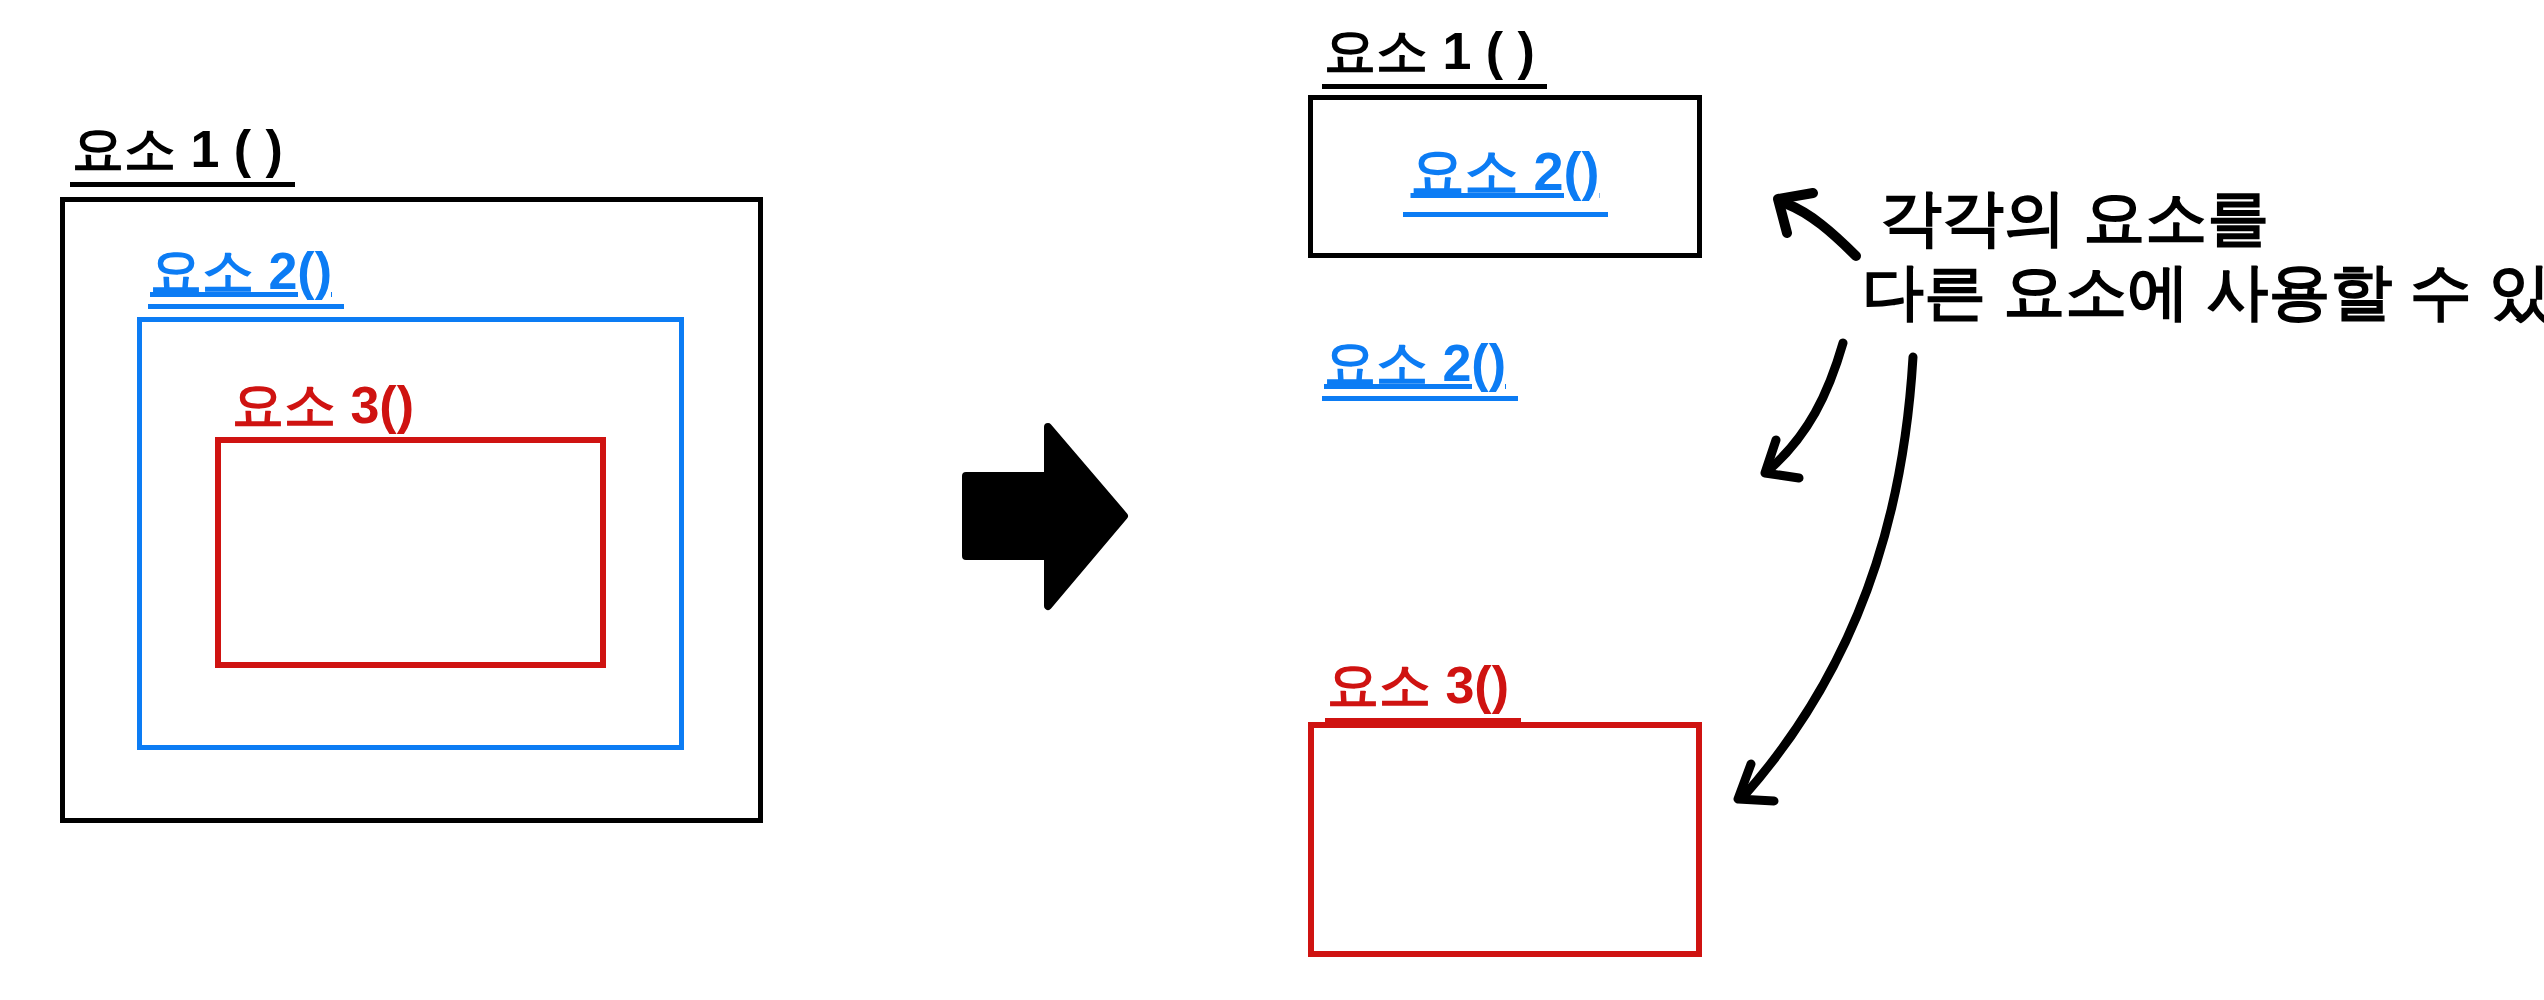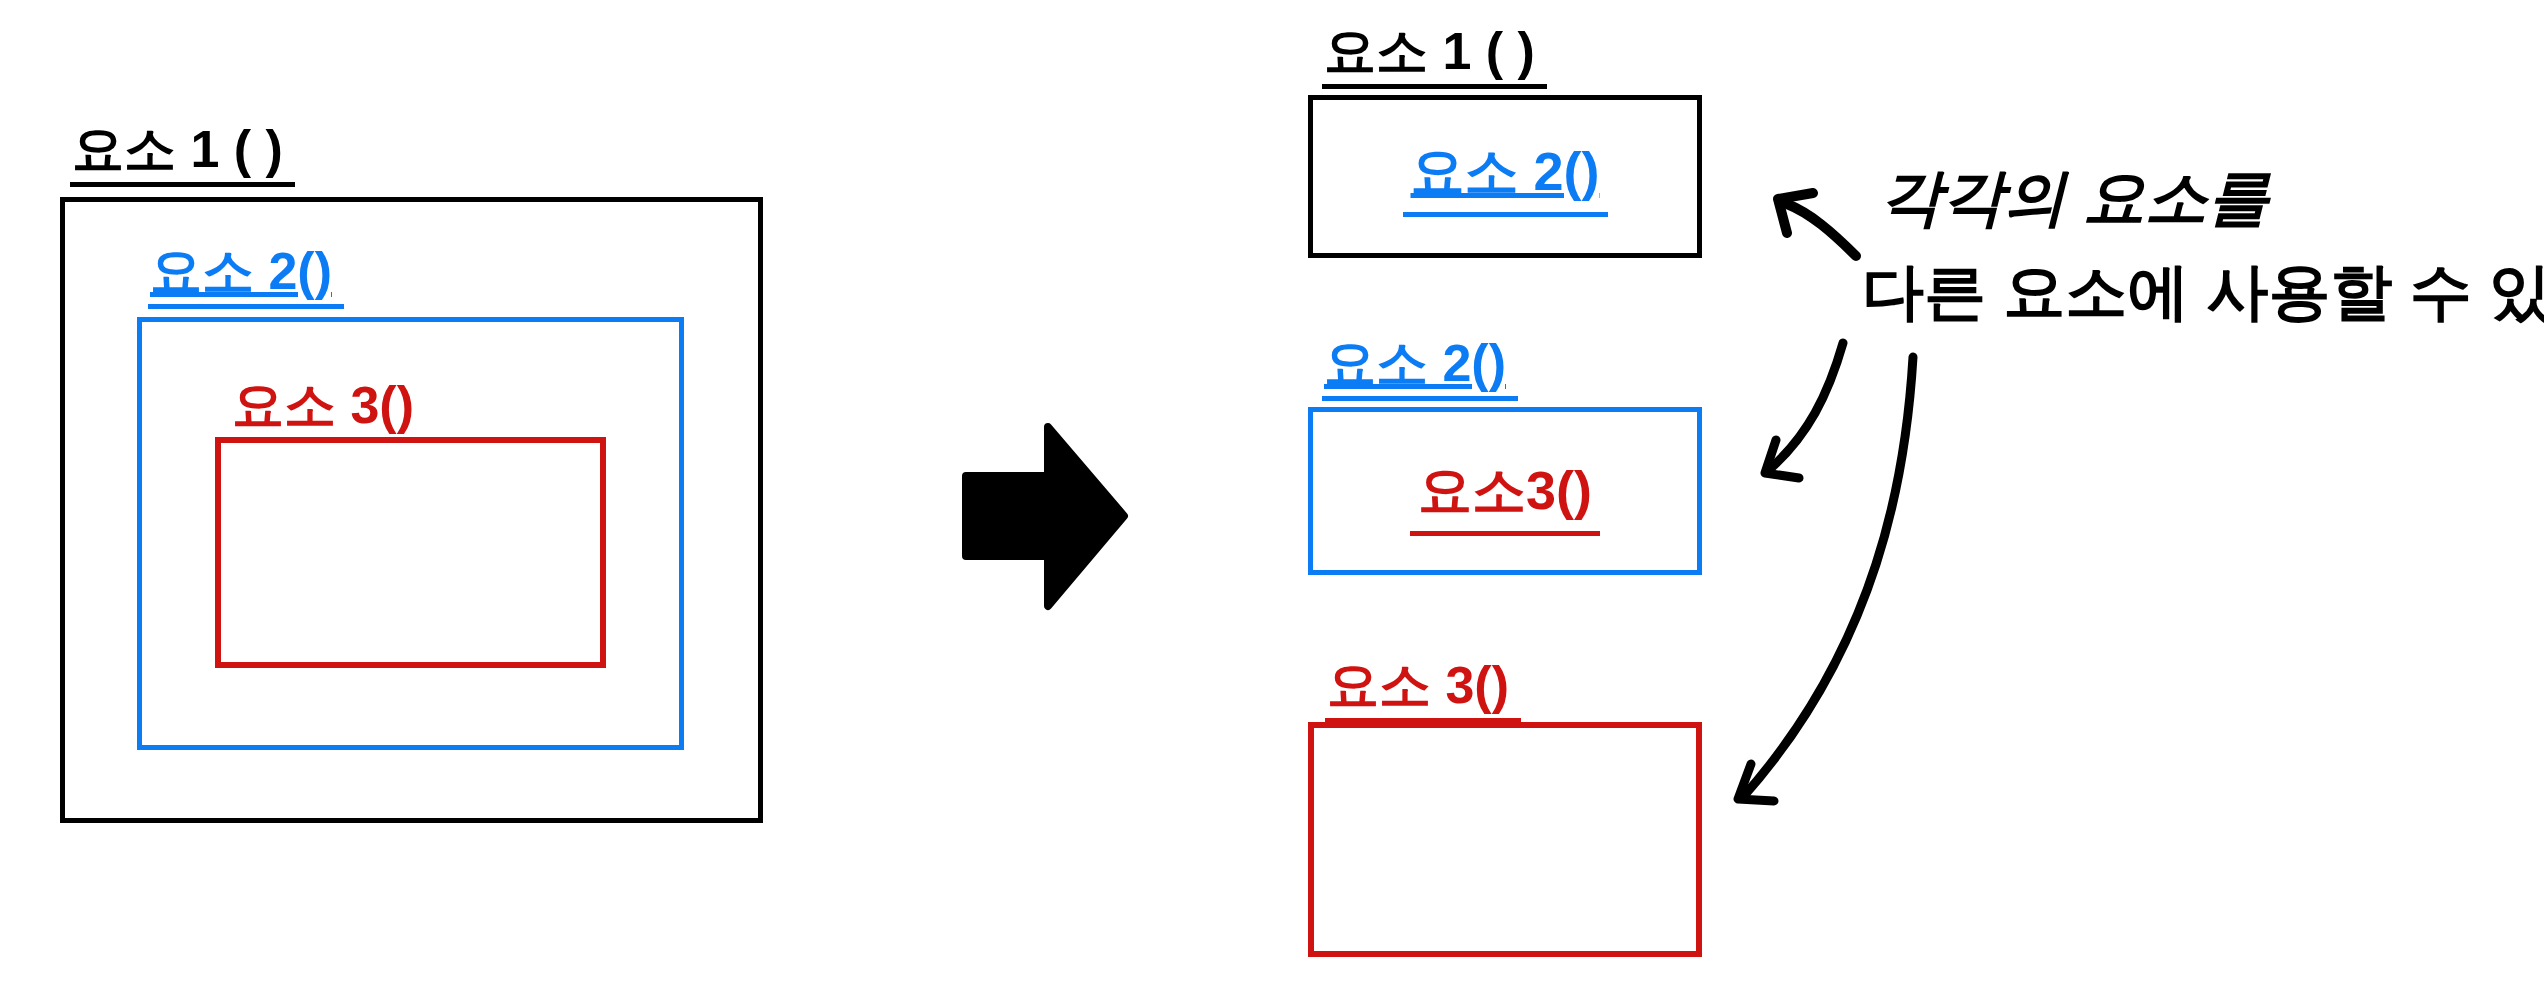--- a/index.html
+++ b/index.html
@@ -97,27 +97,24 @@
   <div class="box border-red" style="left:215px;top:437px;width:391px;height:231px;"></div>
 
   <span class="label ink abs" style="left:1322px;top:24px;">요소 1 ( )</span>
 
   <div class="box border-ink" style="left:1308px;top:95px;width:394px;height:163px;">
     <span class="content blue">요소 2()</span>
   </div>
 
   <span class="label blue abs" style="left:1322px;top:336px;">요소 2()</span>
 
-  <div class="box border-blue" style="left:1308px;top:407px;width:394px;height:168px;">
-    <span class="content red">요소3()</span>
-  </div>
 
   <span class="label red abs" style="left:1325px;top:650px;">요소 3()</span>
 
   <div class="box border-red" style="left:1308px;top:722px;width:394px;height:235px;">
     
   </div>
 
-  <div class="note abs" style="left:1880px;top:164px;font-style:italic;">각각의 요소를</div>
+  <div class="note abs" style="left:1880px;top:184px;">각각의 요소를</div>
 
   <div class="note abs" style="left:1862px;top:258px;">다른 요소에 사용할 수 있다.</div>
 
 </div>
 
 </body></html>

